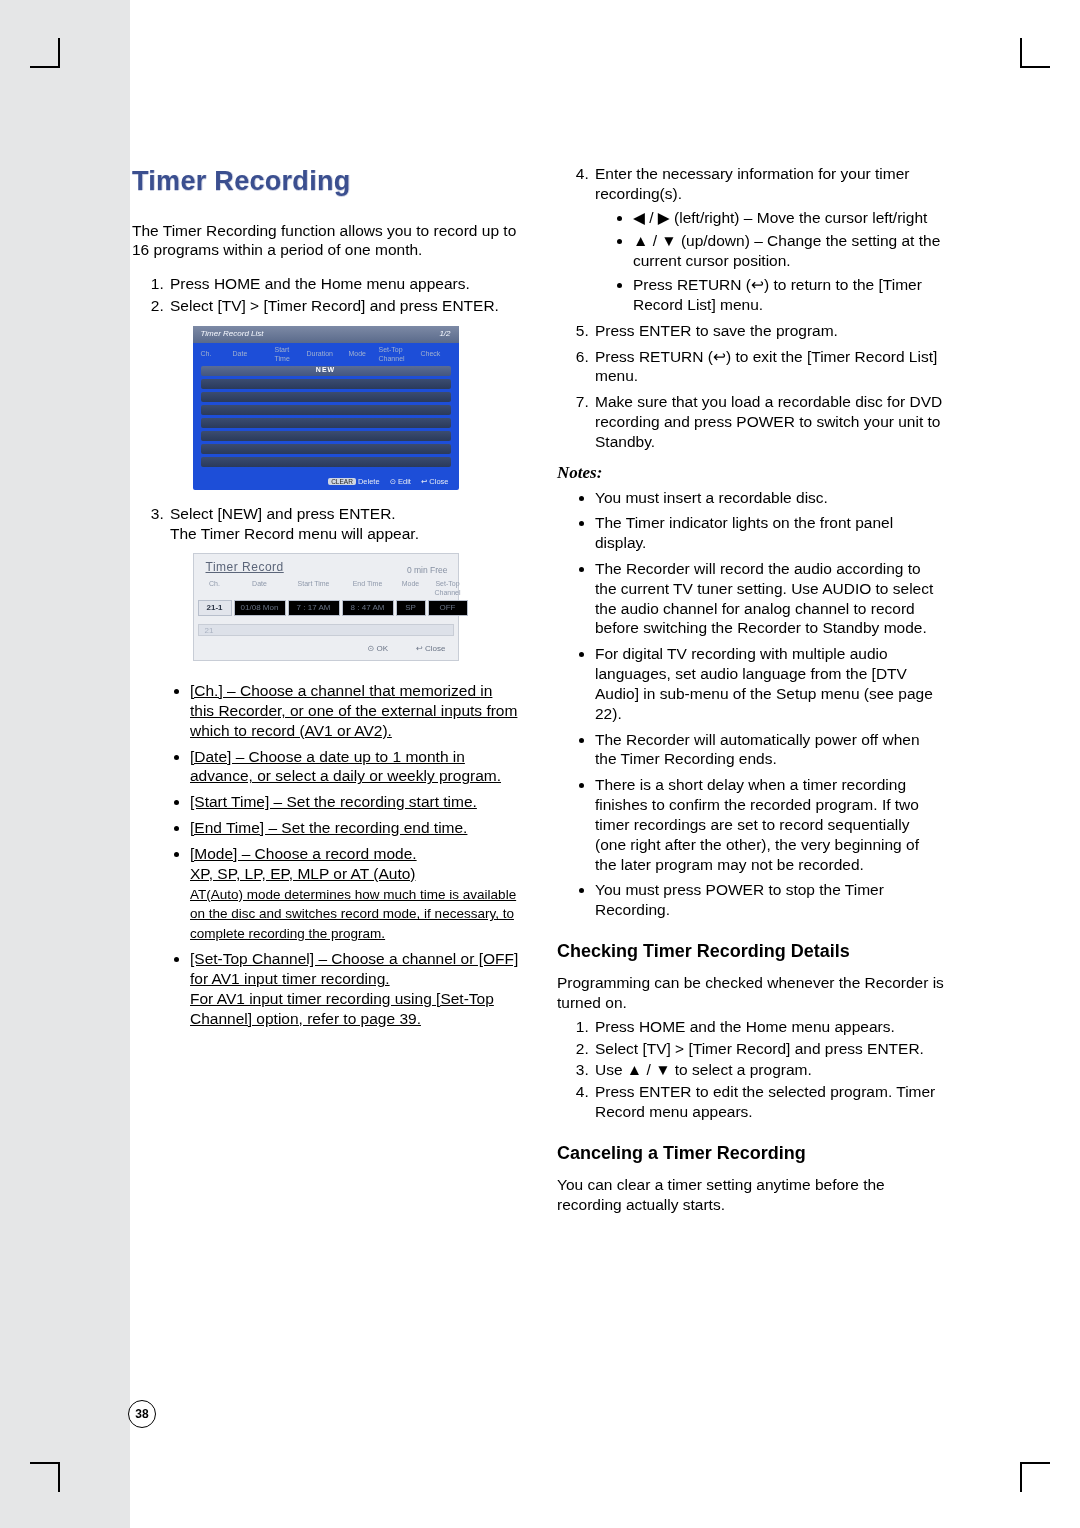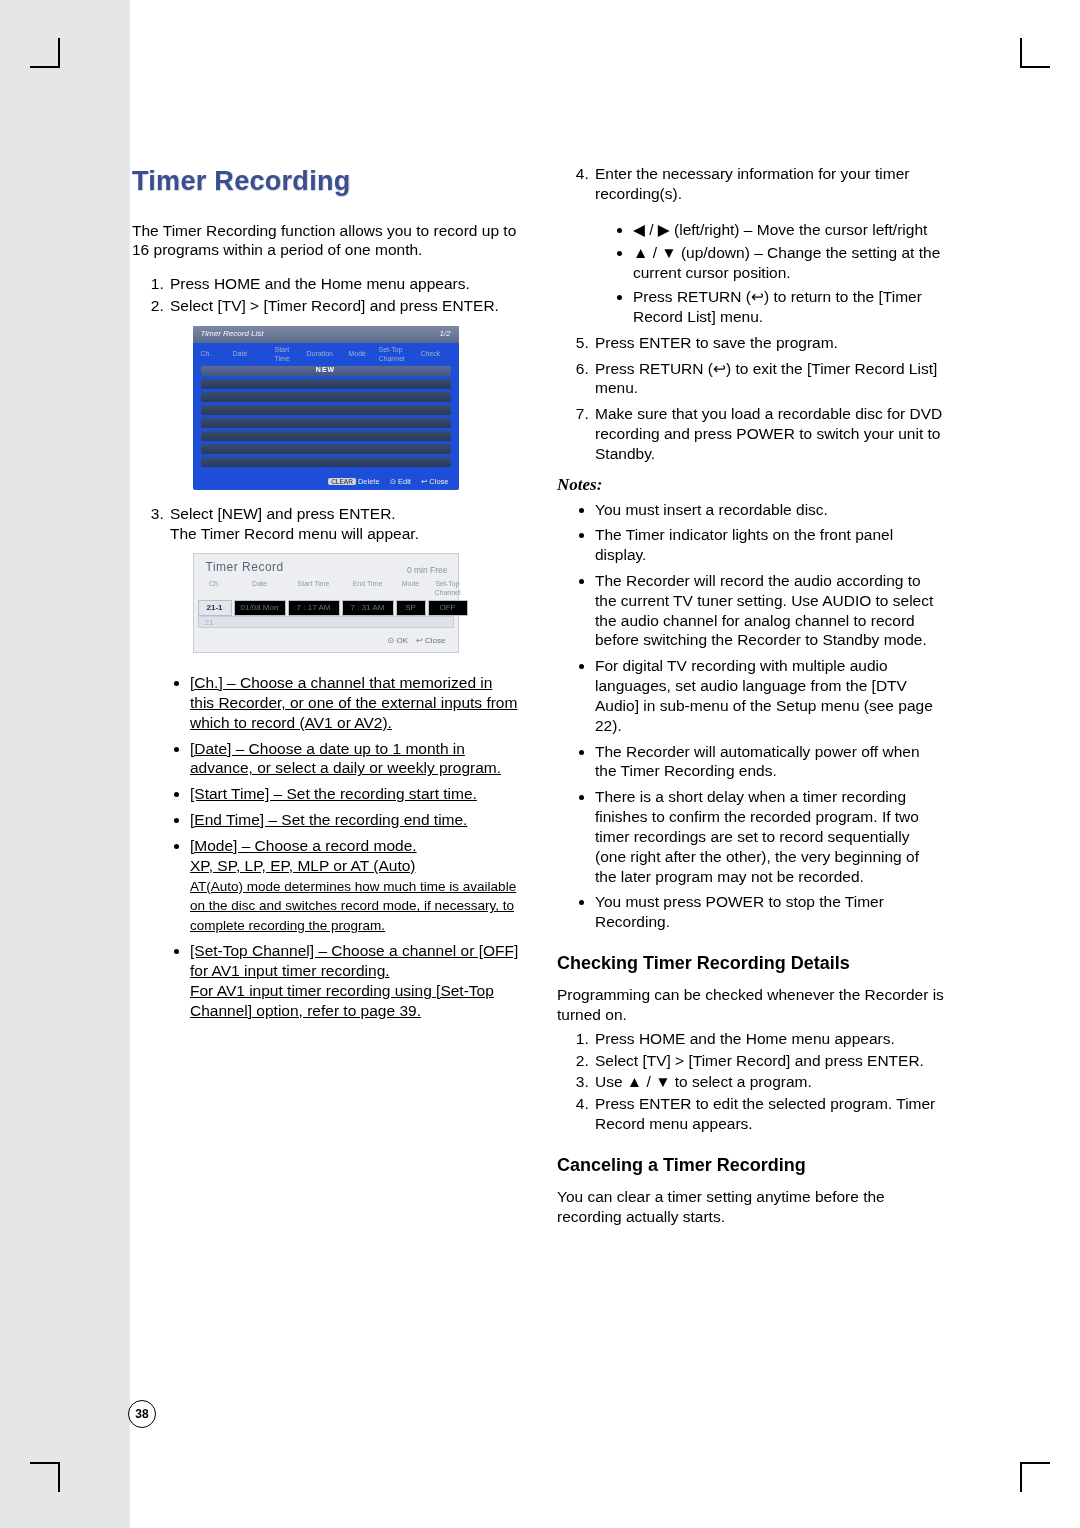--- a/index.html
+++ b/index.html
@@ -69,21 +69,21 @@
   }
   ol.numlist > li { padding-left: 2px; margin-bottom: 2px; }
   ol.numlist.olr > li { margin-bottom: 6px; }
 
   ul.bullets {
     list-style: disc;
     padding-left: 58px;
     margin: 2px 0 8px 0;
   }
   ul.bullets.level0 { padding-left: 58px; text-decoration: underline; }
-  ul.bullets.level1 { padding-left: 38px; margin-top: 16px; margin-bottom: 4px; }
+  ul.bullets.level1 { padding-left: 38px; margin-top: 4px; margin-bottom: 4px; }
   ul.bullets.tight > li { margin-bottom: 4px; }
   ul.bullets > li { margin-bottom: 6px; }
   ul.noteslist {
     list-style: disc;
     padding-left: 38px;
   }
   ul.noteslist > li { margin-bottom: 6px; }
 
   .sub { font-size: 13.5px; line-height: 1.25; }
   .notes-head {
@@ -153,36 +153,36 @@
     width: 266px;
     background: #eceef2;
     border: 1px solid #c8cdd6;
     color: #6a7486;
     font-size: 9px;
   }
   .shot2 .hdr {
     display:flex; justify-content:space-between; align-items:flex-end;
     padding: 6px 10px 4px 12px;
   }
-  .shot2 .hdr .tt { color:#5b6579; font-size:12px; letter-spacing:0.5px; }
+  .shot2 .hdr .tt { color:#5b6579; font-size:12px; letter-spacing:0.5px;text-decoration:underline; }
   .shot2 .hdr .free { color:#8690a2; font-size:8.5px;text-align:right; }
   .shot2 .grid {
     display:grid;
     grid-template-columns: 34px 52px 52px 52px 30px 40px;
     gap: 2px;
     padding: 0 4px 2px 4px;
     font-size: 7px;
     text-align:center;
     color:#8f99ab;
   }
   .shot2 .datarow {
     display:grid;
     grid-template-columns: 34px 52px 52px 52px 30px 40px;
     gap: 2px;
-    padding: 0 4px 0 4px;
+    padding: 0 4px 8px 4px;
     font-size: 8px;
     text-align:center;
   }
   .shot2 .datarow > div {
     background: #000000;
     border: 1px solid #b8bfcc;
     padding: 2px 0;
   }
   .shot2 .datarow > div.ch {
     background:#e2e5ec;
@@ -193,21 +193,21 @@
     margin: 0 4px 4px 4px;
     height: 12px;
     background:#dde1e9;
     border:1px solid #c8cdd6;
     color:#aab2c2;
     font-size:8px;
     padding-left:6px;
     line-height:12px;
   }
   .shot2 .ftr {
-    display:flex; justify-content:flex-end; gap:8px;
+    display:flex; justify-content:flex-end; gap:28px;
     padding: 4px 12px 6px 0;
     color:#6a7486; font-size:8px;
   }
 
   .pagenum {
     position: absolute;
     left: 128px;
     bottom: 100px;
     width: 28px; height: 28px;
     border: 1.5px solid #000;
@@ -291,21 +291,21 @@
           <span>Date</span>
           <span>Start Time</span>
           <span>End Time</span>
           <span>Mode</span>
           <span>Set-Top Channel</span>
         </div>
         <div class="datarow">
           <div class="ch">21-1</div>
           <div>01/08 Mon</div>
           <div>7 : 17 AM</div>
-          <div>7 : 31 AM</div>
+          <div>8 : 47 AM</div>
           <div>SP</div>
           <div>OFF</div>
         </div>
         <div class="emptyrow">21</div>
         <div class="ftr">
           <span>⊙ <span>OK</span></span>
           <span>↩ <span>Close</span></span>
         </div>
       </div>
 

